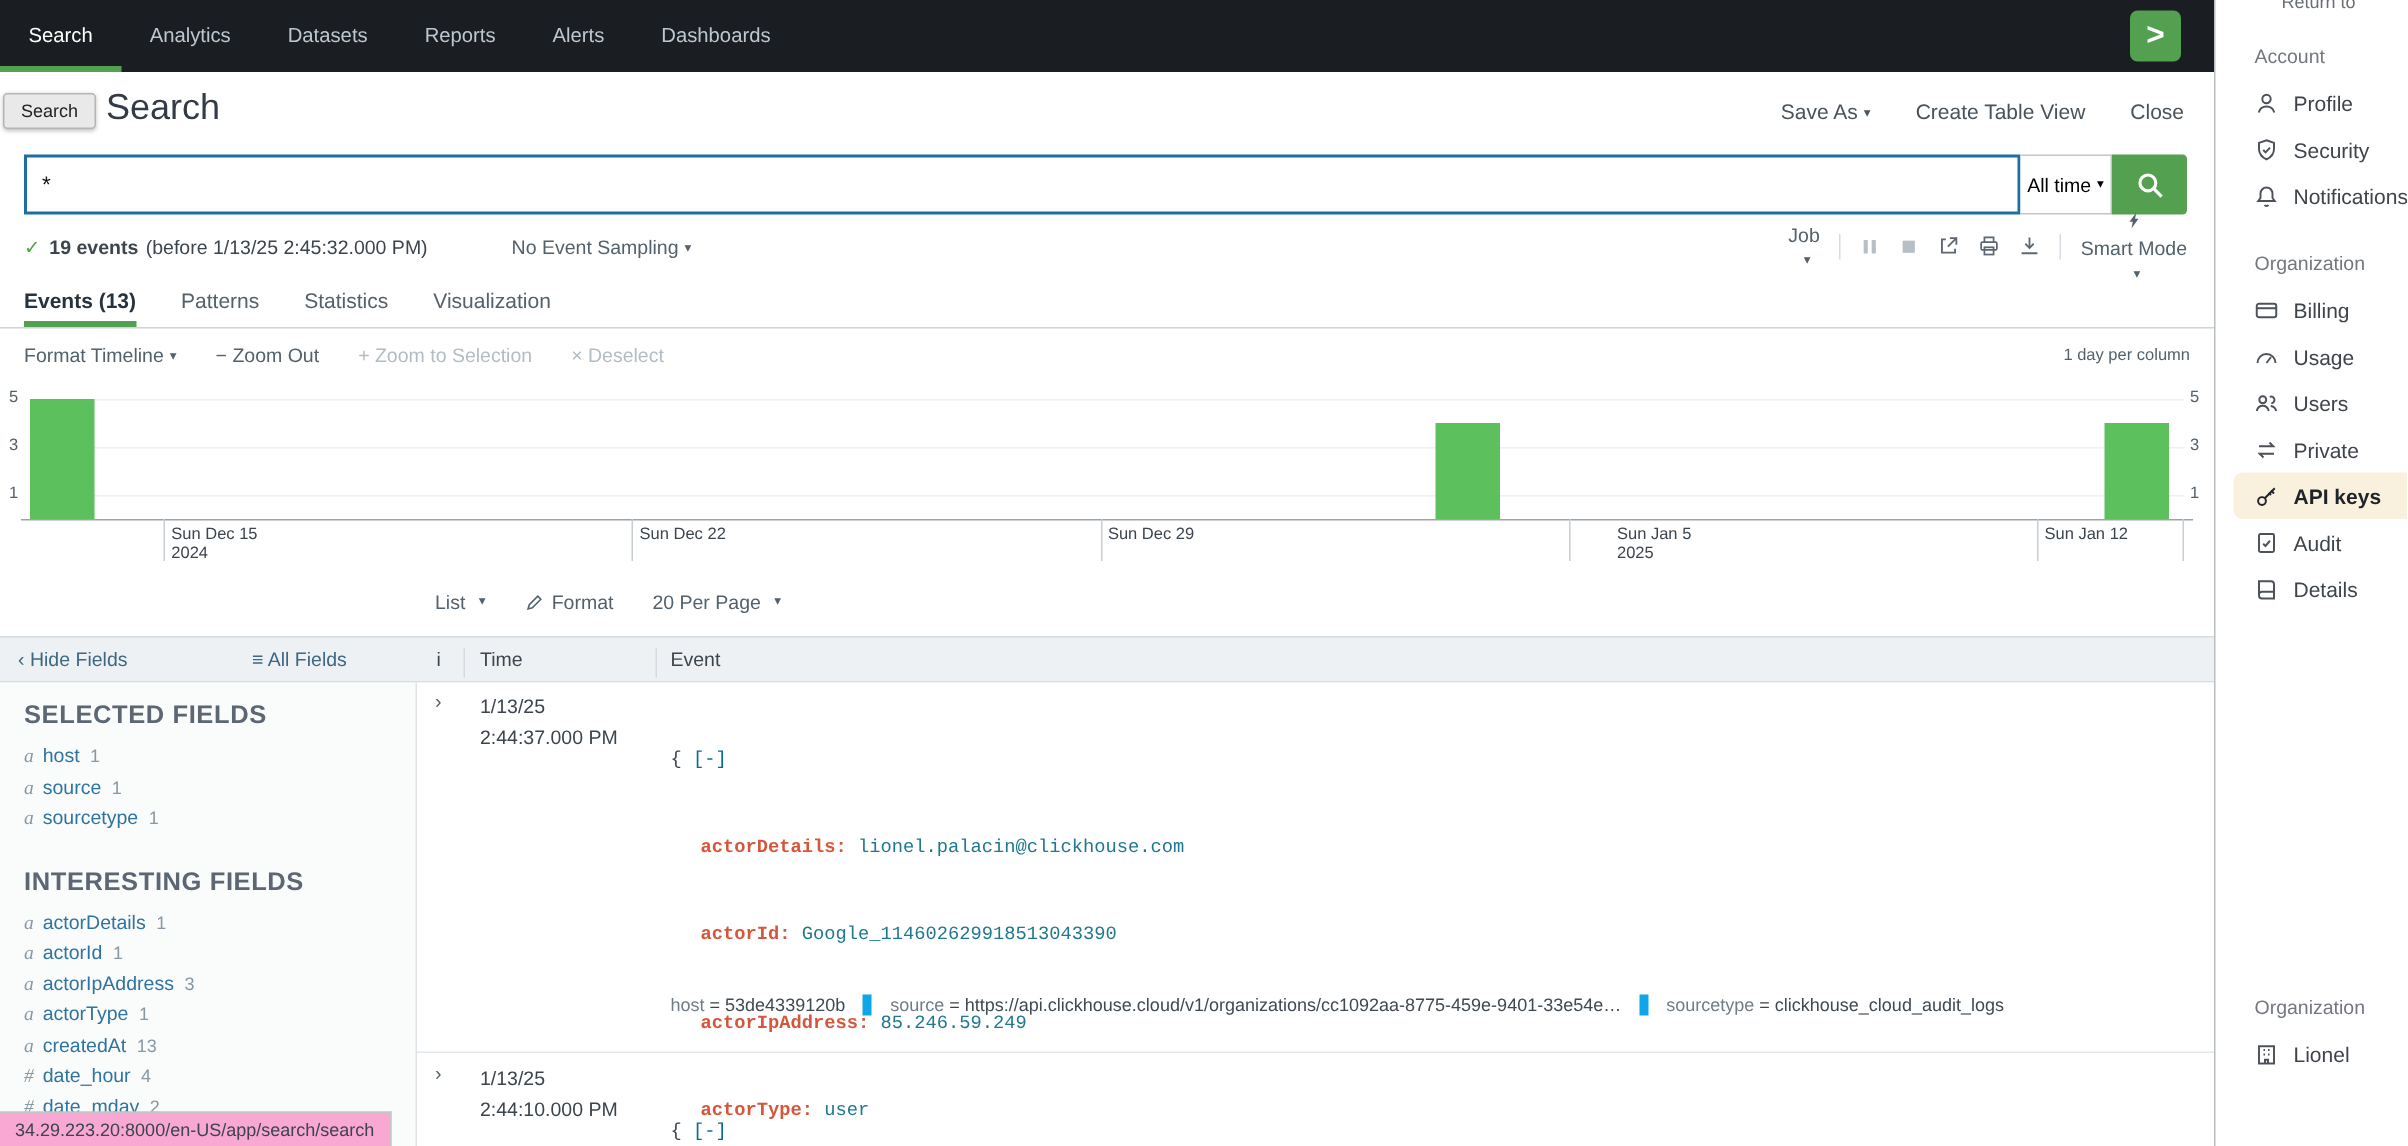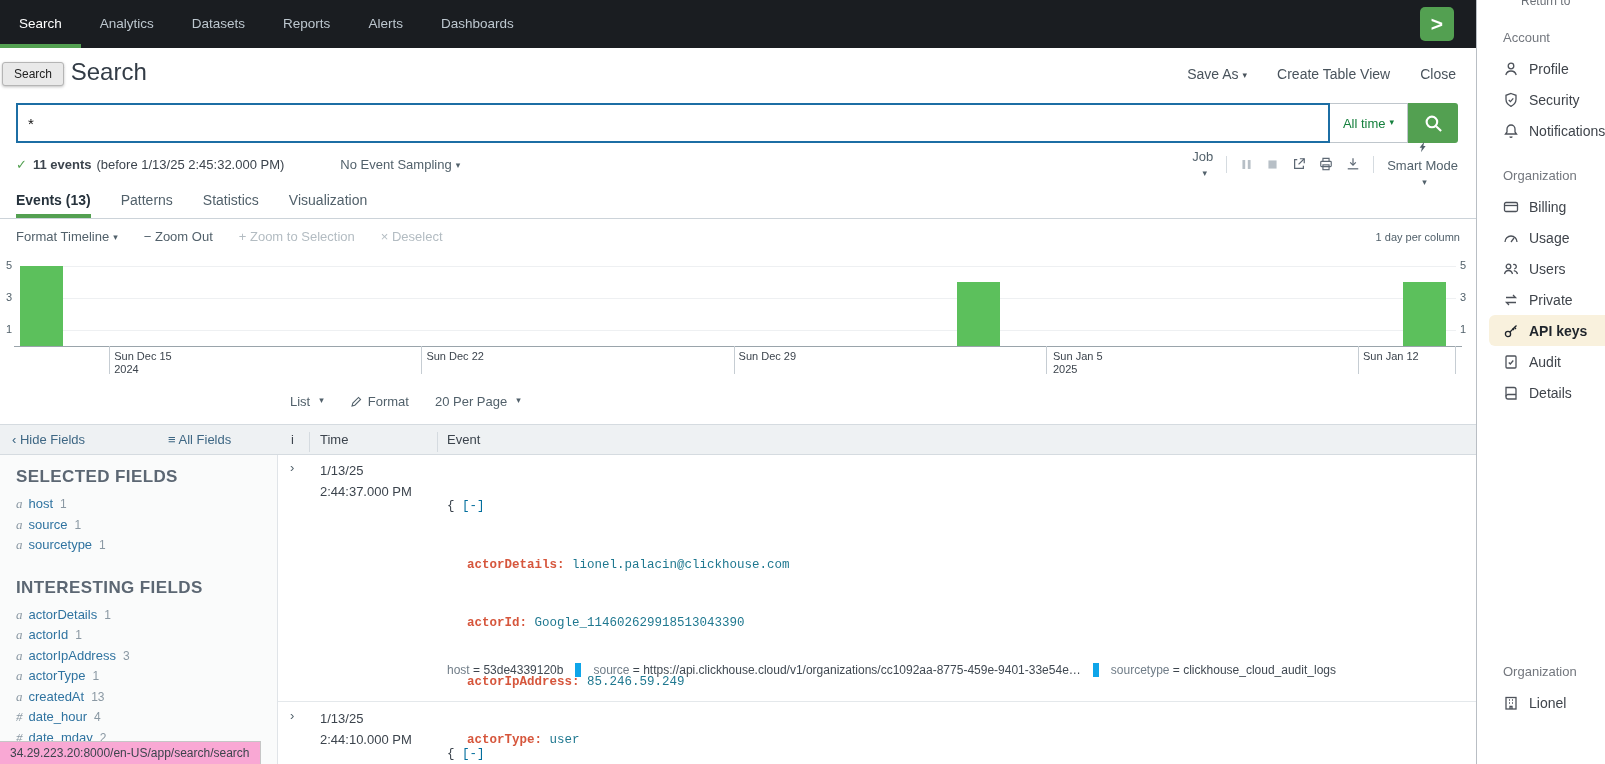--- a/index.html
+++ b/index.html
@@ -13,22 +13,22 @@
   .nav-item.active{color:#fff;box-shadow:inset 0 -4px 0 #53a051;}
   .nav-logo{position:absolute;right:22px;top:7px;width:34px;height:34px;background:#53a051;border-radius:5px;
     color:#fff;font-weight:bold;font-size:21px;display:flex;align-items:center;justify-content:center;cursor:pointer;}
   .page-title{position:absolute;left:16px;top:58px;font-size:24px;font-weight:400;color:#333c46;}
   .header-actions{position:absolute;right:20px;top:66px;display:flex;gap:30px;font-size:14px;color:#49535c;}
   .hdr-link{cursor:pointer;white-space:nowrap;}
   .caret{font-size:9px;margin-left:4px;position:relative;top:-1px;}
   .search-row{position:absolute;left:16px;top:103px;width:1442px;height:40px;display:flex;}
   .search-input{flex:1;border:2px solid #1c6ea4;background:#fff;font:15px "Liberation Sans",sans-serif;
     padding:0 10px;color:#111;outline:none;}
-  .time-picker{width:78px;border:1px solid #bfc6cc;border-left:none;display:flex;align-items:center;
-    justify-content:center;font-size:13px;color:#15803d;background:#fff;cursor:pointer;}
+  .time-picker{width:61px;border:1px solid #bfc6cc;border-left:none;display:flex;align-items:center;
+    justify-content:center;font-size:13px;color:#000000;background:#fff;cursor:pointer;}
   .search-btn{width:50px;background:#53a051;border:none;display:flex;align-items:center;justify-content:center;
     cursor:pointer;border-radius:0 3px 3px 0;}
   .job-row{position:absolute;left:16px;top:151px;width:1442px;height:26px;display:flex;align-items:center;font-size:13px;}
   .check{color:#53a051;margin-right:6px;}
   .ev-bold{font-weight:bold;}
   .ev-rest{margin-left:5px;}
   .sampling{margin-left:56px;color:#52616b;cursor:pointer;}
   .job-tools{margin-left:auto;display:flex;align-items:center;gap:13px;color:#52616b;}
   .job-tools .tool{cursor:pointer;display:flex;align-items:center;gap:5px;white-space:nowrap;flex-direction:column;}
   .sep{width:1px;height:17px;background:#d5dbe0;}
@@ -134,21 +134,21 @@
       <button class="search-btn">
         <svg width="19" height="19" viewBox="0 0 18 18" fill="none" stroke="#fff" stroke-width="2">
             <circle cx="7.5" cy="7.5" r="5"></circle>
             <path d="M11.5 11.5L16.2 16.2"></path>
           </svg>
       </button>
     </div>
 
     <div class="job-row">
       <span class="check">✓</span>
-      <span class="ev-bold">11 events</span>
+      <span class="ev-bold">19 events</span>
       <span class="ev-rest">(before 1/13/25 2:45:32.000 PM)</span>
       <span class="sampling"><span>No Event Sampling</span><span class="caret">▾</span></span>
       <div class="job-tools">
         <span class="tool">
             <span>Job</span>
             <span class="caret">▾</span>
           </span>
         <span class="sep"></span>
         <span class="tool">
             <svg width="13" height="13" viewBox="0 0 16 16">
@@ -227,21 +227,21 @@
         </div>
         <div class="tl-tick" style="left: 421.4px;"></div>
         <div class="tl-ticklabel" style="left: 426.4px;">
           <div>Sun Dec 22</div>
         </div>
         <div class="tl-tick" style="left: 733.6px;"></div>
         <div class="tl-ticklabel" style="left: 738.6px;">
           <div>Sun Dec 29</div>
         </div>
         <div class="tl-tick" style="left: 1045.8px;"></div>
-        <div class="tl-ticklabel" style="left: 1053px;">
+        <div class="tl-ticklabel" style="left: 1078px;">
           <div>Sun Jan 5</div>
           <div>2025</div>
         </div>
         <div class="tl-tick" style="left: 1358px;"></div>
         <div class="tl-ticklabel" style="left: 1363px;">
           <div>Sun Jan 12</div>
         </div>
         <div class="tl-bar" title="Dec 13 2024 — 5" style="left: 20px; width: 43px; top: 8px; height: 80px; background: rgb(92, 192, 92);"></div>
         <div class="tl-bar" title="Jan 3 2025 — 4" style="left: 956.6px; width: 43px; top: 24px; height: 64px; background: rgb(92, 192, 92);"></div>
         <div class="tl-bar" title="Jan 13 2025 — 4" style="left: 1402.6px; width: 43px; top: 24px; height: 64px; background: rgb(92, 192, 92);"></div>

